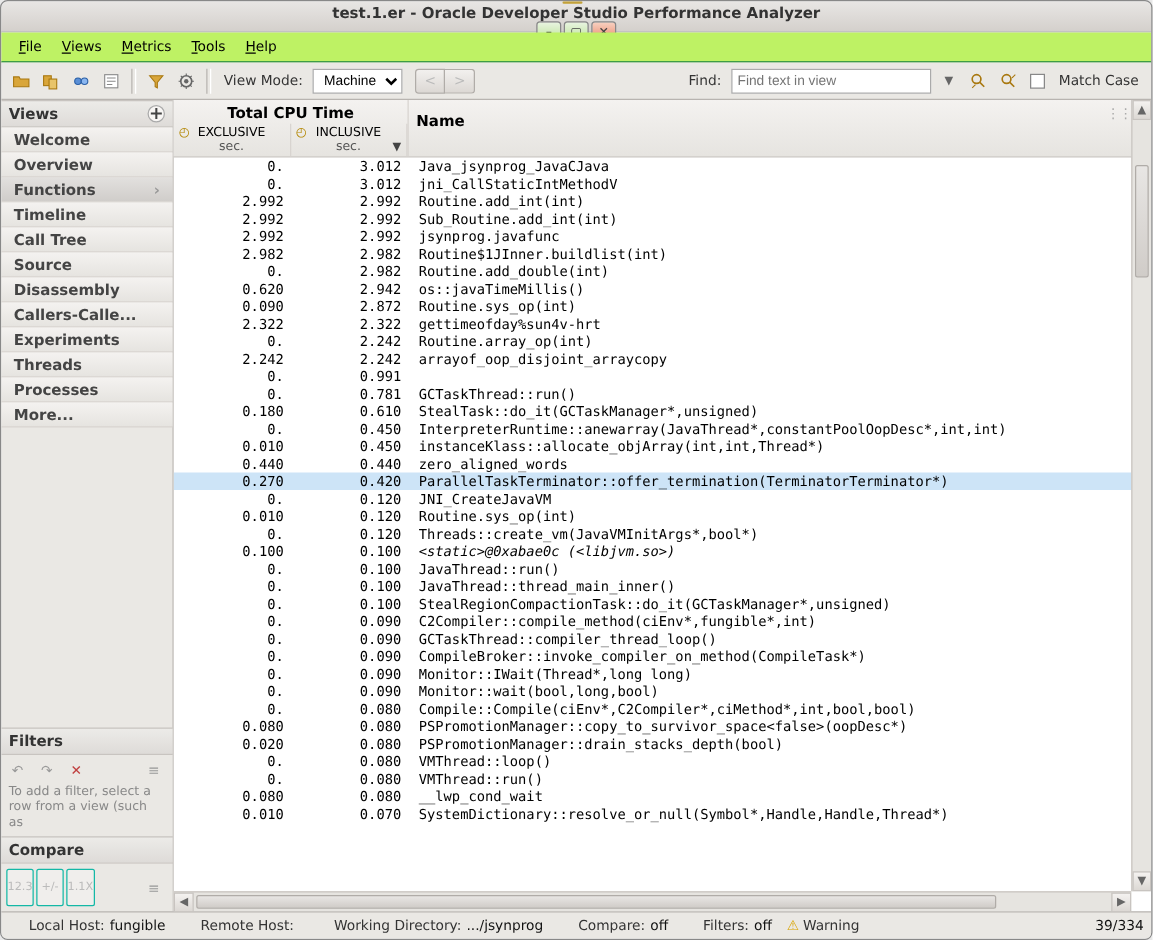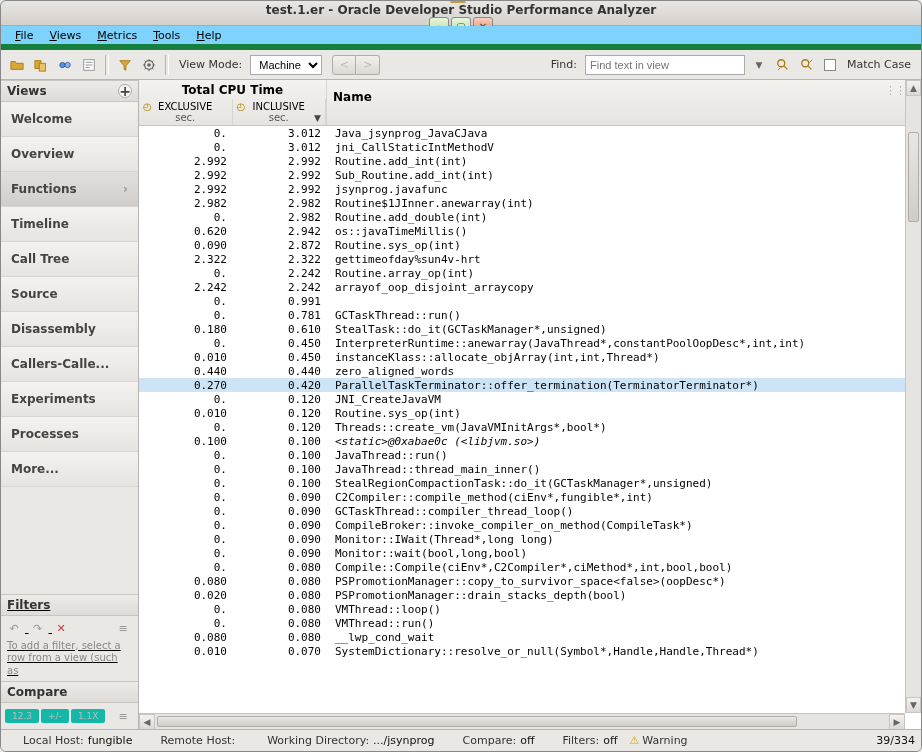--- a/index.html
+++ b/index.html
@@ -10,21 +10,21 @@
 .titlebar .appicon { width: 16px; height: 16px; background: #fbe6a6; border: 1px solid #c2a13a; margin-right: 6px; border-radius: 2px; }
 .titlebar .title { flex: 1; text-align: center; font-weight: bold; color: #333; font-size: 12px; }
 .titlebar .winbtns { display: flex; gap: 2px; }
 .winbtn { width: 20px; height: 18px; border: 1px solid #888; border-radius: 3px; display: flex; align-items: center; justify-content: center; cursor: pointer; }
 .winbtn.min { background: linear-gradient(180deg, #e8f4e0, #b8e090); }
 .winbtn.max { background: linear-gradient(180deg, #e8f4e0, #b8e090); }
 .winbtn.close { background: linear-gradient(180deg, #f8d0c0, #e88060); }
 .winbtn span { font-size: 10px; font-weight: bold; color: #444; }
 
 
-.menubar { height: 24px; background: #7dd3fc; display: flex; align-items: center; padding: 0 8px; gap: 4px; border-bottom: 6px solid #15803d; }
+.menubar { height: 24px; background: #bef264; display: flex; align-items: center; padding: 0 8px; gap: 4px; border-bottom: 1px solid #15803d; }
 .menubar .mi { padding: 3px 6px; cursor: pointer; }
 .menubar .mi u { text-decoration: underline; }
 
 
 .toolbar { height: 30px; background: #eae8e4; display: flex; align-items: center; padding: 0 6px; gap: 4px; border-bottom: 1px solid #b8b4b0; }
 .tbtn { width: 20px; height: 20px; display: flex; align-items: center; justify-content: center; cursor: pointer; border: 1px solid transparent; border-radius: 2px; }
 .tbtn svg { width: 14px; height: 14px; }
 .tsep { width: 4px; height: 20px; border-left: 1px solid #b8b4b0; border-right: 1px solid #fff; margin: 0 2px; }
 .toolbar .lbl { color: #333; margin: 0 4px; }
 .toolbar select { height: 20px; font-size: 11px; background: #fff; border: 1px solid #aaa; padding: 0 4px; }
@@ -35,30 +35,30 @@
 .toolbar .spacer { flex: 1; }
 .findbox { width: 160px; height: 20px; border: 1px solid #aaa; background: #fff; padding: 0 4px; color: #888; font-size: 11px; }
 .chk { width: 12px; height: 12px; border: 1px solid #888; background: #fff; margin: 0 3px; }
 
 
 .mainrow { flex: 1; display: flex; overflow: hidden; background: #eae8e4; }
 .sidebar { width: 138px; display: flex; flex-direction: column; border-right: 1px solid #b8b4b0; }
 .panelhdr { height: 22px; background: linear-gradient(180deg,#ecebe8,#dedbd8); border-bottom: 1px solid #c8c4c0; border-top: 1px solid #c8c4c0; display: flex; align-items: center; padding: 0 6px; font-weight: bold; font-size: 12px; color: #333; }
 .panelhdr .plus { margin-left: auto; font-size: 14px; color: #444; border: 1px solid #aaa; width: 14px; height: 14px; display: flex; align-items:center; justify-content:center; border-radius: 7px; background: #f8f6f4; }
 .viewlist { flex: 0 0 auto; }
-.viewitem { height: 35px; display: flex; align-items: center; padding: 0 10px; border-bottom: 1px solid #d8d4d0; font-size: 12px; font-weight: bold; color: #444; cursor: pointer; background: linear-gradient(180deg,#f4f2f0,#e6e4e0); }
+.viewitem { height: 20px; display: flex; align-items: center; padding: 0 10px; border-bottom: 1px solid #d8d4d0; font-size: 12px; font-weight: bold; color: #444; cursor: pointer; background: linear-gradient(180deg,#f4f2f0,#e6e4e0); }
 .viewitem.active { background: linear-gradient(180deg,#e2e0de,#d0cdca); }
 .viewitem.active .chev { margin-left: auto; color: #999; }
-.filterspanel { margin-top: auto; text-decoration: underline; }
+.filterspanel { margin-top: auto; }
 .filterspanel .body { padding: 4px; background: #eae8e4; }
 .fbtn { width: 18px; height: 18px; display: inline-flex; align-items: center; justify-content: center; color: #999; border: 1px solid transparent; margin-right: 2px; }
 .fbtn.menu { margin-left: auto; float: right; }
 .filterhelp { font-size: 10px; color: #888; padding: 2px 2px 0; line-height: 1.25; }
 .comparepanel .body { padding: 4px; background: #eae8e4; display: flex; gap: 2px; align-items: center; }
-.cmpbtn { min-width: 22px; height: 14px; border: 7px solid #14b8a6; background: #f0eeec; display: inline-flex; align-items: center; justify-content: center; font-size: 9px; color: #bbb; border-radius: 2px; }
+.cmpbtn { min-width: 22px; height: 30px; border: 1px solid #14b8a6; background: #f0eeec; display: inline-flex; align-items: center; justify-content: center; font-size: 9px; color: #bbb; border-radius: 2px; }
 
 
 .content { flex: 1; display: flex; flex-direction: column; background: #fff; position: relative; }
 .colheads { display: flex; border-bottom: 1px solid #c8c4c0; background: linear-gradient(180deg,#f4f2f0,#e6e4e0); position: relative; }
 .group { text-align: center; font-weight: bold; padding: 3px 0 2px; font-size: 12px; }
 .colsplit { display: flex; }
 .ch { padding: 2px 4px; font-size: 10px; text-align: center; border-right: 1px solid #d8d4d0; position: relative; }
 .ch .sub { font-size: 10px; color: #555; }
 .ch.exclusive { width: 94px; }
 .ch.inclusive { width: 94px; }
@@ -195,20 +195,21 @@
     <div class="viewlist" id="viewlist">
         <div class="viewitem">Welcome</div>
         <div class="viewitem">Overview</div>
         <div class="viewitem active">Functions<span class="chev">›</span></div>
         <div class="viewitem">Timeline</div>
         <div class="viewitem">Call Tree</div>
         <div class="viewitem">Source</div>
         <div class="viewitem">Disassembly</div>
         <div class="viewitem">Callers-Calle...</div>
         <div class="viewitem">Experiments</div>
+        <div class="viewitem">Threads</div>
         <div class="viewitem">Processes</div>
         <div class="viewitem">More...</div>
       </div>
 
     <div class="filterspanel">
       <div class="panelhdr">
           <span>Filters</span>
         </div>
       <div class="body">
         <span class="fbtn">↶</span>
@@ -272,21 +273,21 @@
           <div class="cell fn">Sub_Routine.add_int(int)</div>
         </div>
         <div class="row">
           <div class="cell num">2.992</div>
           <div class="cell num">2.992</div>
           <div class="cell fn">jsynprog.javafunc</div>
         </div>
         <div class="row">
           <div class="cell num">2.982</div>
           <div class="cell num">2.982</div>
-          <div class="cell fn">Routine$1JInner.anewarray(int)</div>
+          <div class="cell fn">Routine$1JInner.buildlist(int)</div>
         </div>
         <div class="row">
           <div class="cell num">0.</div>
           <div class="cell num">2.982</div>
           <div class="cell fn">Routine.add_double(int)</div>
         </div>
         <div class="row">
           <div class="cell num">0.620</div>
           <div class="cell num">2.942</div>
           <div class="cell fn">os::javaTimeMillis()</div>

